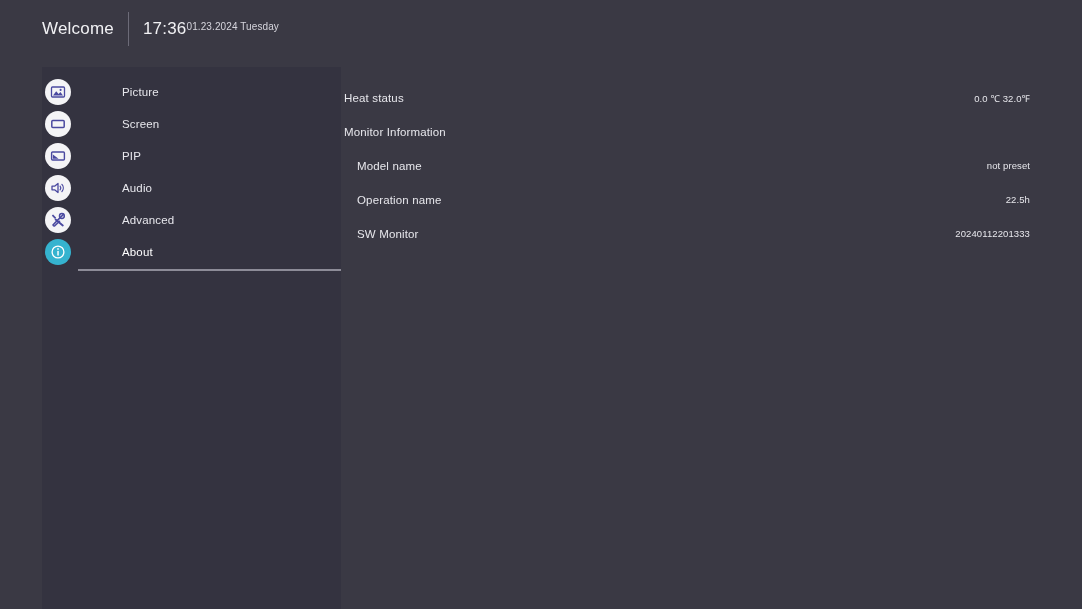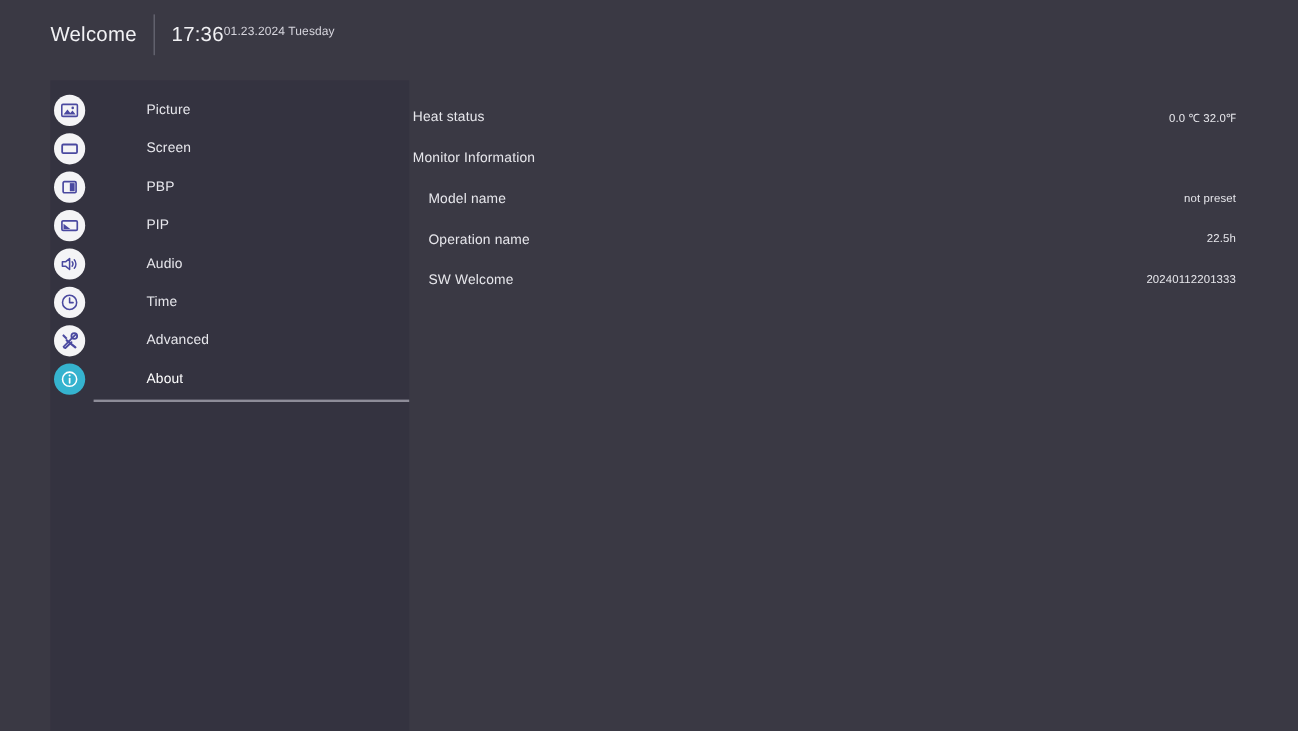--- a/index.html
+++ b/index.html
@@ -140,53 +140,35 @@
           <span class="menu-icon">
             <svg width="16" height="16" viewBox="0 0 16 16">
               <rect x="1.8" y="4.4" width="12.4" height="7.2" rx="1" fill="none" stroke="#4a49a0" stroke-width="1.5"></rect>
             </svg>
           </span>
           <span class="menu-label">Screen</span>
         </div>
         <div class="menu-item">
           <span class="menu-icon">
             <svg width="16" height="16" viewBox="0 0 16 16">
-              <rect x="2.6" y="3.4" width="10.8" height="9.2" rx="1" fill="none" stroke="#4a49a0" stroke-width="1.4"></rect>
-              <rect x="8.2" y="4.6" width="4" height="6.8" fill="#4a49a0"></rect>
-            </svg>
-          </span>
-          <span class="menu-label">PBP</span>
-        </div>
-        <div class="menu-item">
-          <span class="menu-icon">
-            <svg width="16" height="16" viewBox="0 0 16 16">
               <rect x="1.6" y="4" width="12.8" height="8" rx="1" fill="none" stroke="#4a49a0" stroke-width="1.4"></rect>
               <path d="M2.9 10.8 L2.9 6.4 L8.6 10.8 Z" fill="#4a49a0"></path>
             </svg>
           </span>
           <span class="menu-label">PIP</span>
         </div>
         <div class="menu-item">
           <span class="menu-icon">
             <svg width="16" height="16" viewBox="0 0 16 16">
               <path d="M2 6.2 L4.6 6.2 L8 3.4 L8 12.6 L4.6 9.8 L2 9.8 Z" fill="none" stroke="#4a49a0" stroke-width="1.3" stroke-linejoin="round"></path>
               <path d="M10.1 6.1 A3 3 0 0 1 10.1 9.9" fill="none" stroke="#4a49a0" stroke-width="1.2" stroke-linecap="round"></path>
               <path d="M11.9 4.4 A5.4 5.4 0 0 1 11.9 11.6" fill="none" stroke="#4a49a0" stroke-width="1.2" stroke-linecap="round"></path>
             </svg>
           </span>
           <span class="menu-label">Audio</span>
-        </div>
-        <div class="menu-item">
-          <span class="menu-icon">
-            <svg width="16" height="16" viewBox="0 0 16 16">
-              <circle cx="8" cy="8" r="5.9" fill="none" stroke="#4a49a0" stroke-width="1.3"></circle>
-              <path d="M8 4.3 L8 8.2 L10.9 8.2" fill="none" stroke="#4a49a0" stroke-width="1.3" stroke-linecap="round" stroke-linejoin="round"></path>
-            </svg>
-          </span>
-          <span class="menu-label">Time</span>
         </div>
         <div class="menu-item">
           <span class="menu-icon">
             <svg width="16" height="16" viewBox="0 0 16 16">
               <path d="M3.1 2.6 L6.2 5.7 L5.0 6.9 L1.9 3.8 A2.6 2.6 0 0 1 3.1 2.6 Z" fill="#4a49a0"></path>
               <path d="M5.6 7.6 L12.8 13.4" stroke="#4a49a0" stroke-width="1.9" stroke-linecap="round"></path>
               <path d="M13.4 2.4 L9.2 6.6 L7.4 8.4 L3.0 12.9 A1.6 1.6 0 0 0 4.5 14.0 L9.6 9.2" fill="none" stroke="#4a49a0" stroke-width="1.5" stroke-linecap="round"></path>
               <circle cx="11.9" cy="4.0" r="2.4" fill="none" stroke="#4a49a0" stroke-width="1.5"></circle>
             </svg>
           </span>
@@ -218,19 +200,19 @@
         </div>
         <div class="row level-1">
           <span class="row-label">Model name</span>
           <span class="row-value">not preset</span>
         </div>
         <div class="row level-1">
           <span class="row-label">Operation name</span>
           <span class="row-value">22.5h</span>
         </div>
         <div class="row level-1">
-          <span class="row-label">SW Welcome</span>
+          <span class="row-label">SW Monitor</span>
           <span class="row-value">20240112201333</span>
         </div>
       </div>
   </div>
 
 </div>
 
 </body></html>

